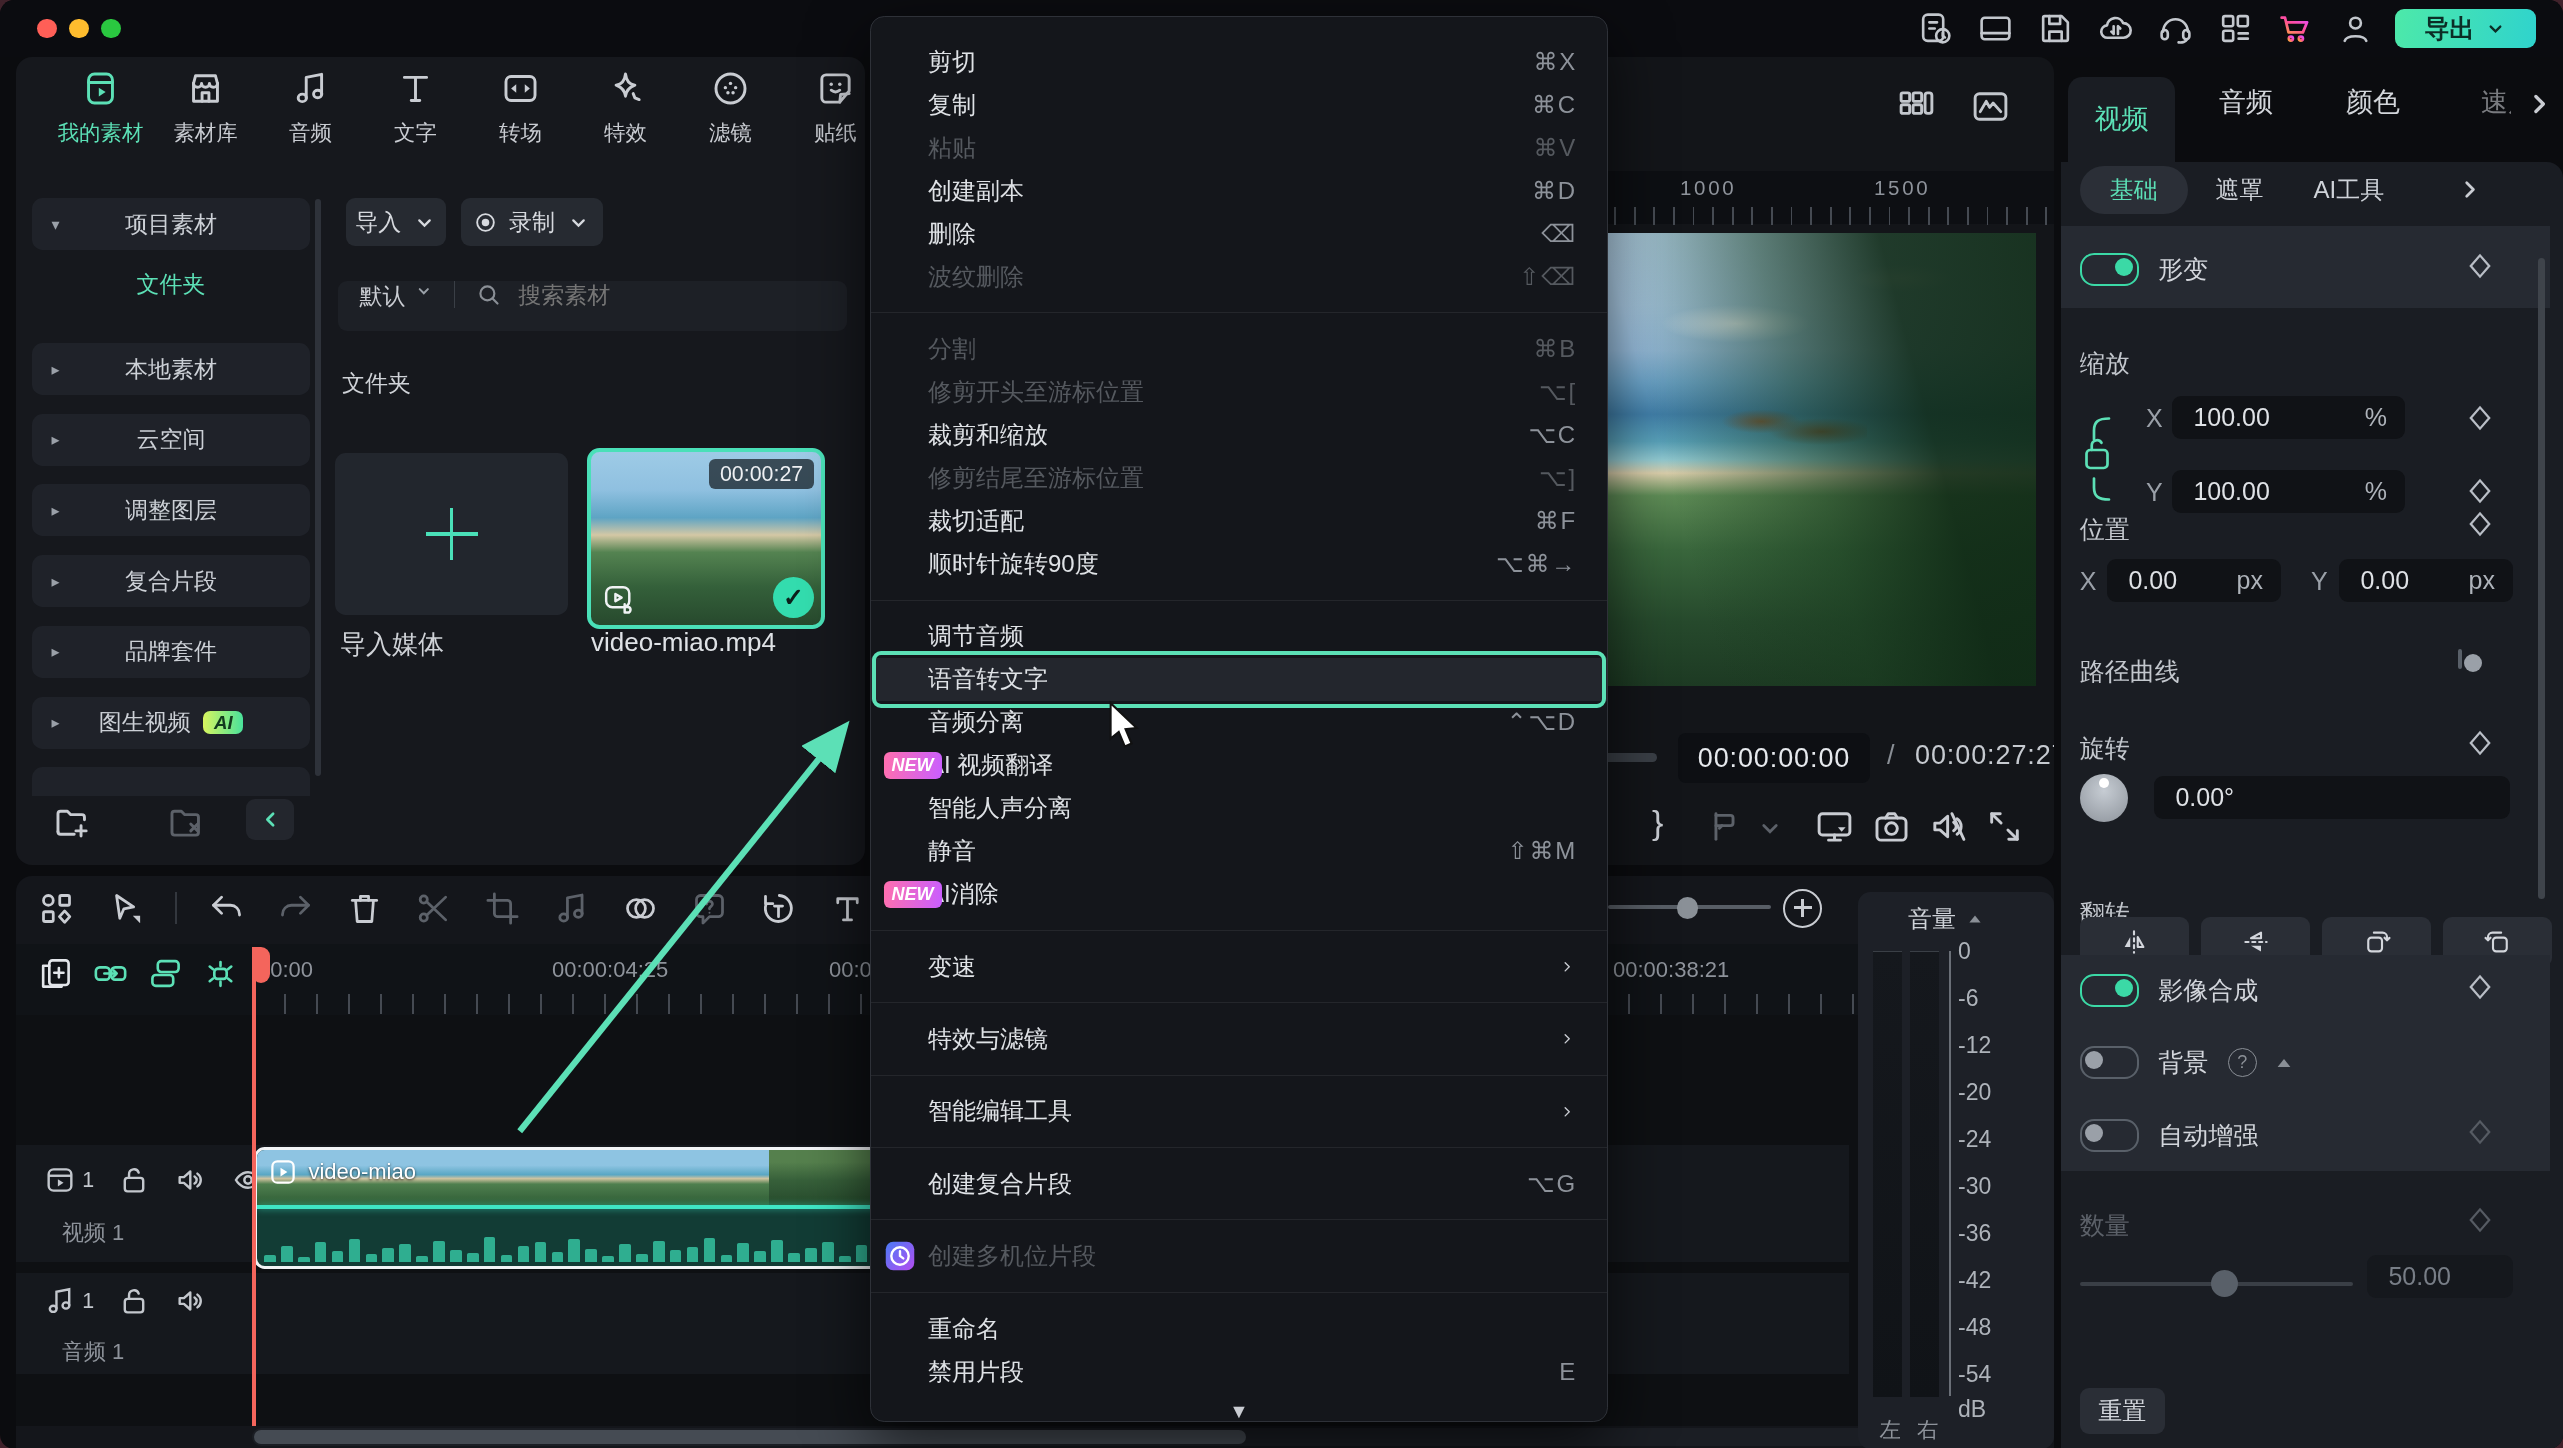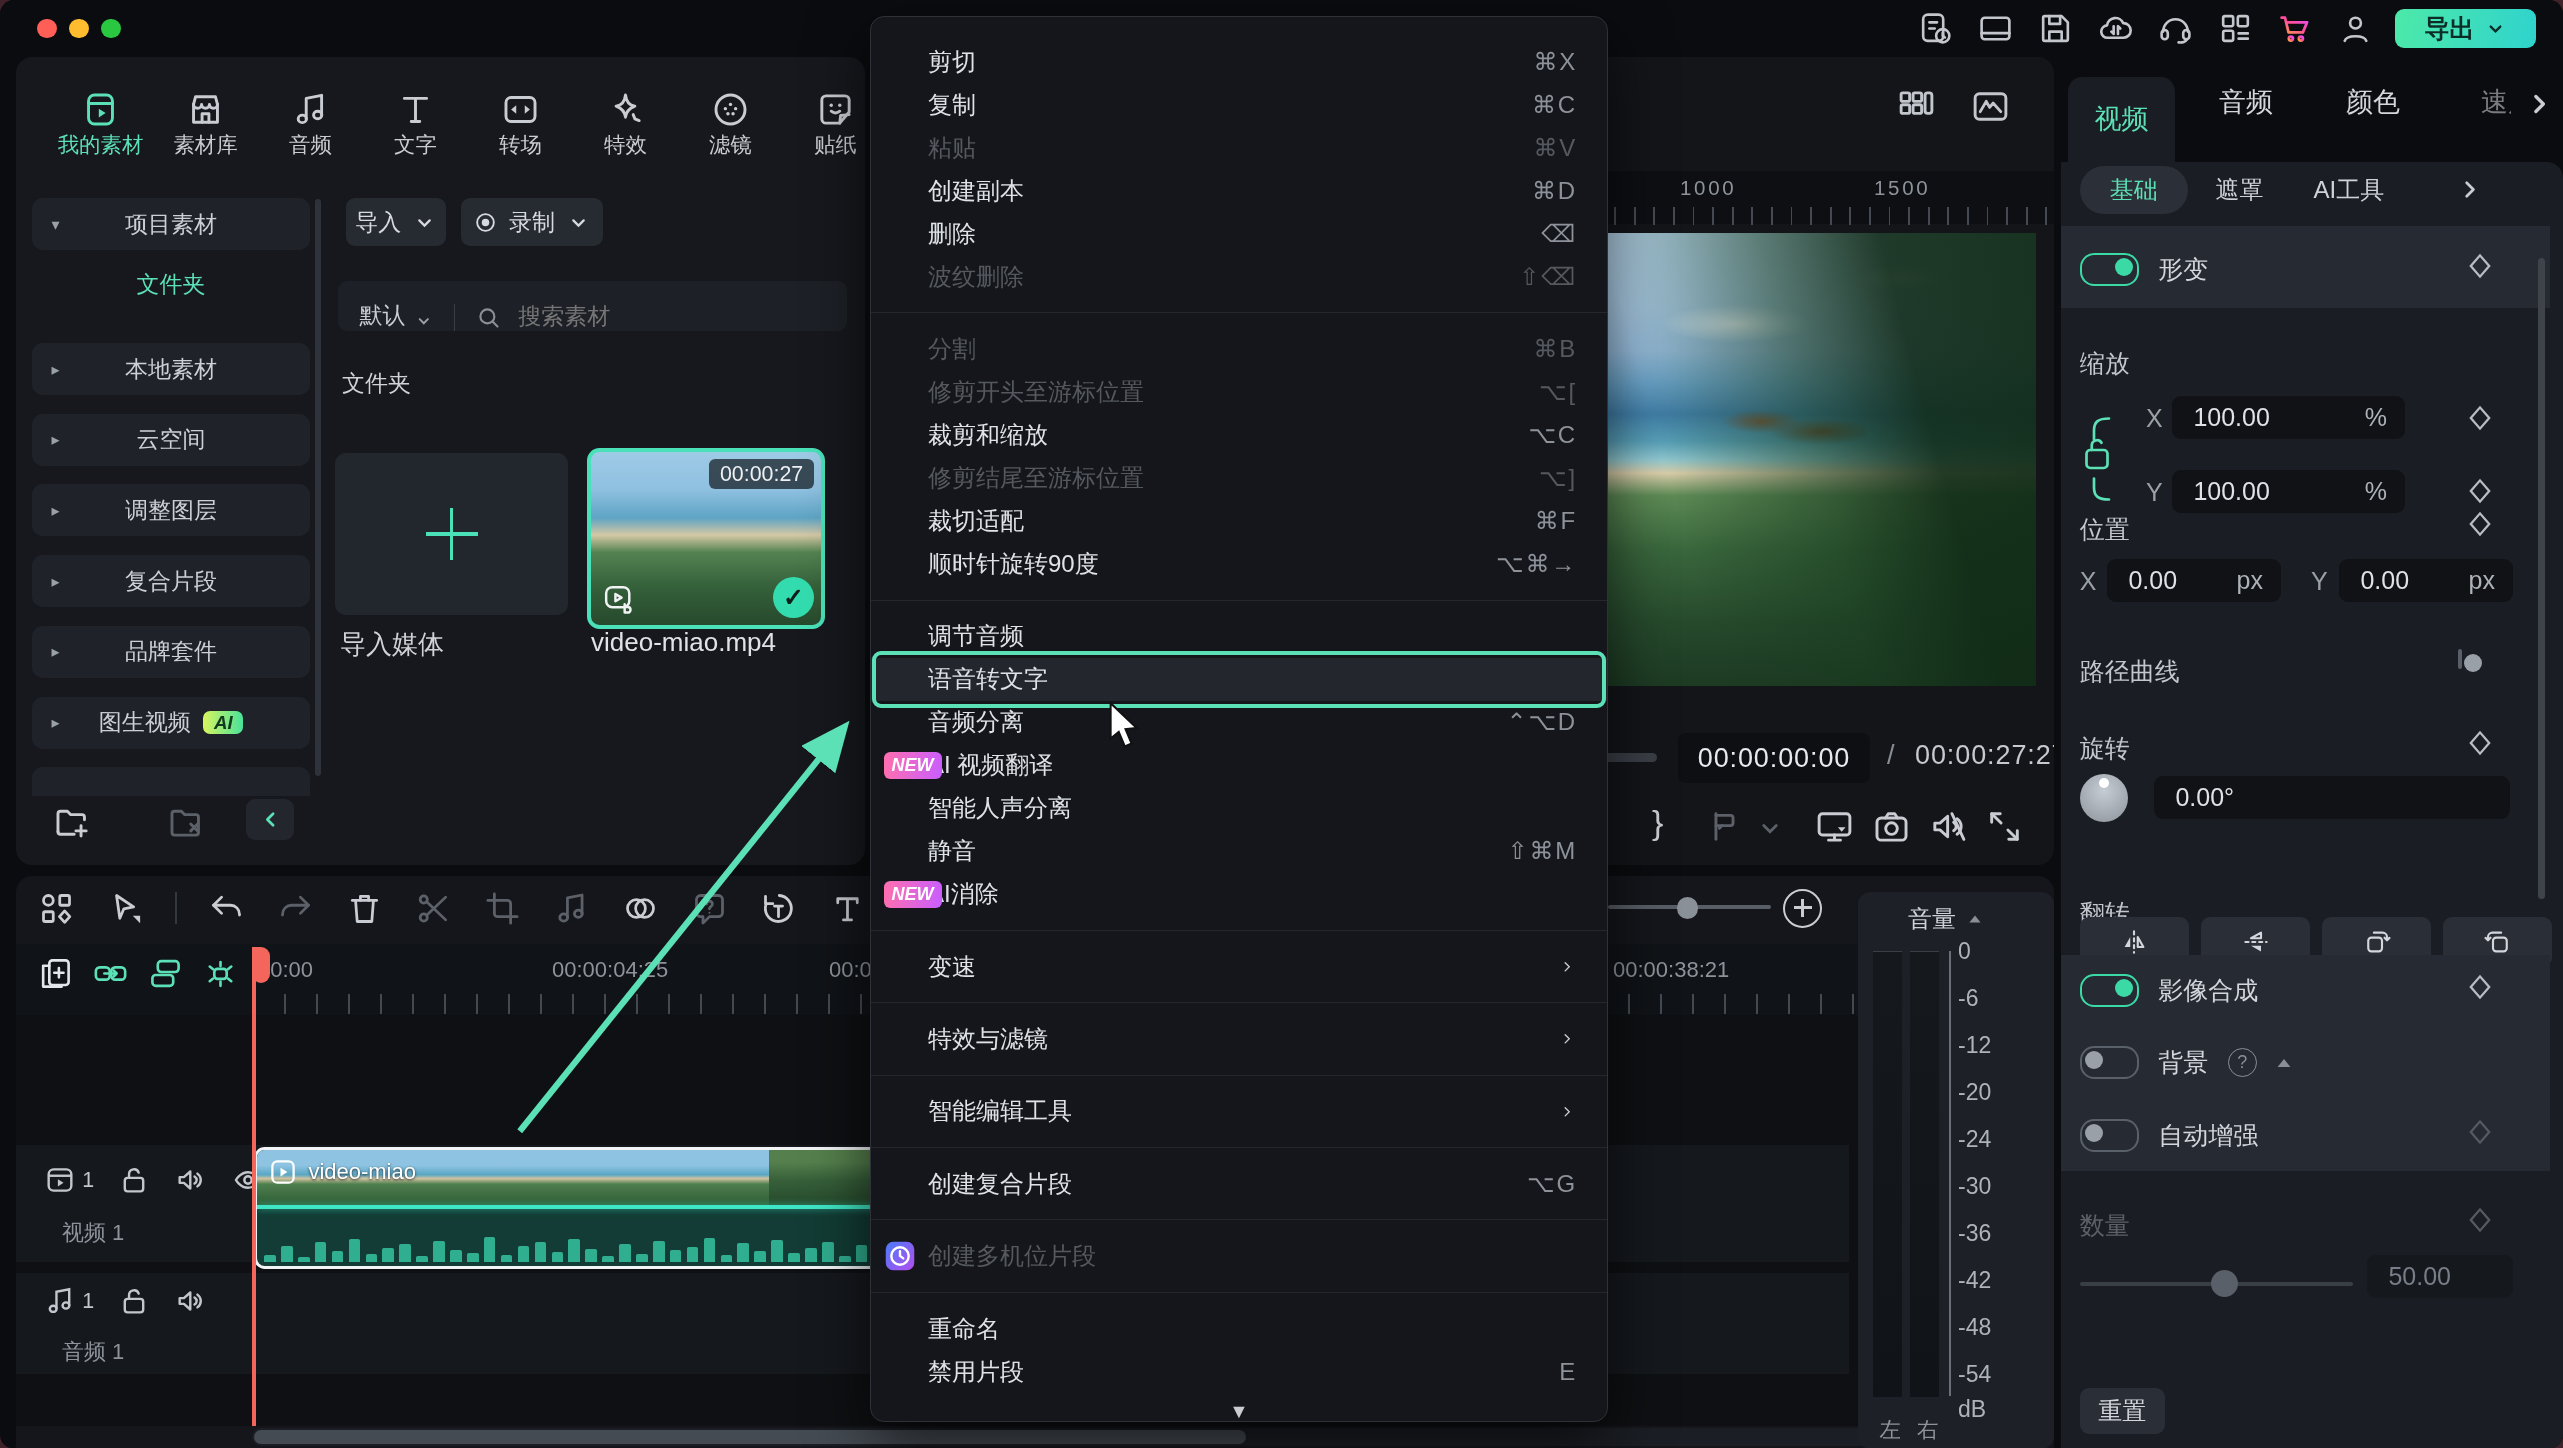--- a/index.html
+++ b/index.html
@@ -19,36 +19,36 @@
   .export-btn .ic{width:23px;height:23px;color:#0b2d26;}
 
   
   .media-panel{position:absolute;left:16px;top:57px;width:849px;height:808px;background:#16181d;border-radius:16px;}
   .preview-panel{position:absolute;left:872px;top:57px;width:1182px;height:808px;background:#131519;border-radius:16px;overflow:hidden;}
   .timeline{position:absolute;left:16px;top:876px;width:2038px;height:573px;background:#14161b;border-radius:16px 16px 0 0;overflow:hidden;}
   .props{position:absolute;left:2061px;top:57px;width:502px;height:1392px;}
 
   
   .mtabs{position:absolute;left:32px;top:10.7px;display:flex;}
-  .mtab{width:105px;height:112px;display:flex;flex-direction:column;align-items:center;justify-content:center;color:#c9ccd2;}
+  .mtab{width:105px;height:112px;display:flex;flex-direction:column;align-items:center;gap:9px;color:#c9ccd2;}
   .mtab .ic{width:41px;height:41px;}
   .mtab span{font-size:21.4px;}
   .mtab.active{color:#5ce0b6;}
   .sidebar{position:absolute;left:16px;top:141px;width:278px;}
   .side-pill{height:52px;margin-bottom:18.7px;background:#1f2229;border-radius:10.7px;display:flex;align-items:center;justify-content:center;position:relative;font-size:23px;color:#ccd0d6;}
   .side-pill .arr{position:absolute;left:19.6px;font-size:16px;color:#9aa0a8;}
   .side-link{height:39px;margin:-3.6px 0 39px 0;display:flex;align-items:center;justify-content:center;font-size:23px;color:#5ce0b6;}
   .badge-ai{margin-left:12.5px;padding:0.9px 10.7px;border-radius:7.1px;background:linear-gradient(90deg,#d8f55f,#49e29b);color:#123a1e;font-size:18.7px;font-style:italic;font-weight:bold;}
   .side-partial{height:28.5px;background:#1f2229;border-radius:10.7px 10.7px 0 0;}
   .side-scroll{position:absolute;left:299px;top:142px;width:6.2px;height:577px;background:#2e323a;border-radius:3.6px;}
   .collapse-chip{position:absolute;left:230px;top:742px;width:48px;height:41px;background:#23262d;border-radius:9px;display:flex;align-items:center;justify-content:center;color:#5ce0b6;}
   .collapse-chip .ic{width:25px;height:25px;}
   .mbtn{position:absolute;height:48px;background:#262a31;border-radius:9px;display:flex;align-items:center;justify-content:center;gap:10.7px;font-size:23px;color:#d6d9de;}
   .mbtn .ic{width:25px;height:25px;}
-  .searchrow{position:absolute;left:322px;top:224px;width:509px;height:50px;background:#1d2026;border-radius:9px;display:flex;align-items:flex-end;font-size:23px;color:#c9ccd2;}
+  .searchrow{position:absolute;left:322px;top:224px;width:509px;height:50px;background:#1d2026;border-radius:9px;display:flex;align-items:flex-start;font-size:23px;color:#c9ccd2;}
   .searchrow .divider{width:1.8px;height:27px;background:#3a3f46;margin:0 19.6px;}
   .searchrow input{background:transparent;border:none;outline:none;color:#8a8f96;font-size:23px;width:196px;font-family:inherit;}
   .sec-label{position:absolute;font-size:23px;color:#cfd2d7;}
   .tile{position:absolute;left:319px;top:396px;width:233px;height:162px;background:#22262d;border-radius:10.7px;display:flex;align-items:center;justify-content:center;}
   .tile .plus{width:52px;height:52px;position:relative;}
   .tile .plus:before,.tile .plus:after{content:'';position:absolute;background:#4ae0b8;}
   .tile .plus:before{left:24px;top:0;width:3.6px;height:52px;}
   .tile .plus:after{top:24px;left:0;height:3.6px;width:52px;}
   .clip-card{position:absolute;left:571px;top:391px;width:230px;height:173px;border:4.4px solid #4ae0b8;border-radius:12.5px;overflow:hidden;background:
     linear-gradient(180deg,#9ecbe6 0%,#8fc0e0 22%,#5ea4c4 38%,#d4c8a5 48%,#548351 58%,#34603a 78%,#27492d 100%);}

